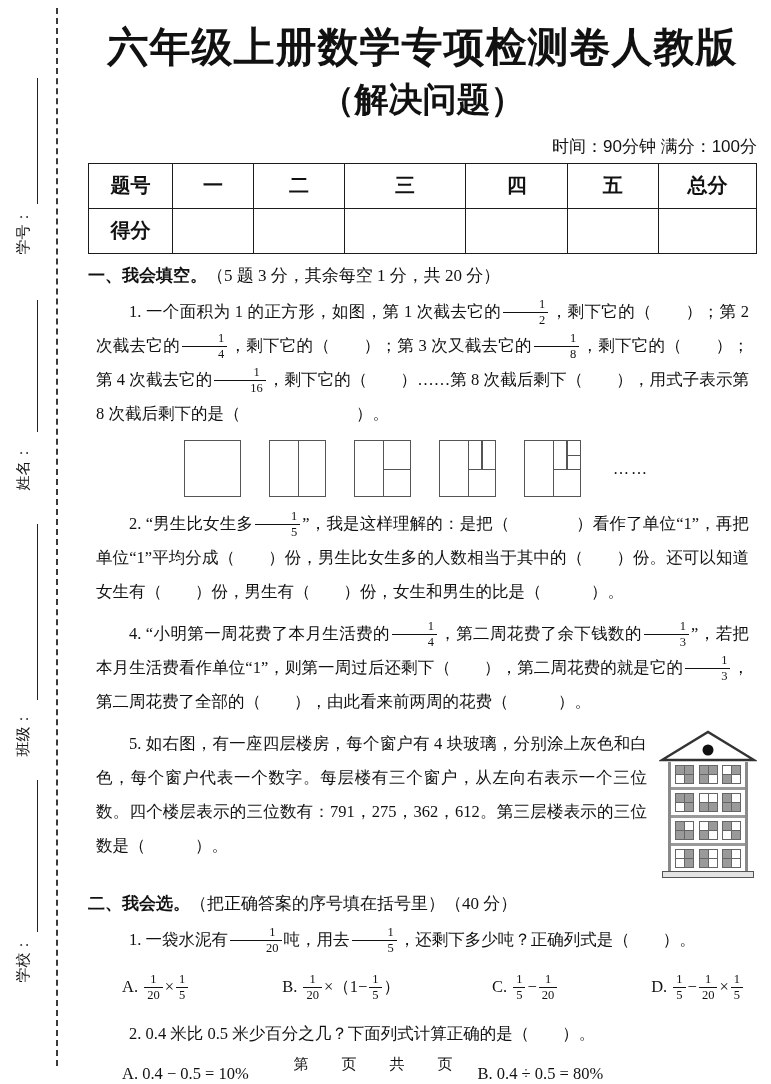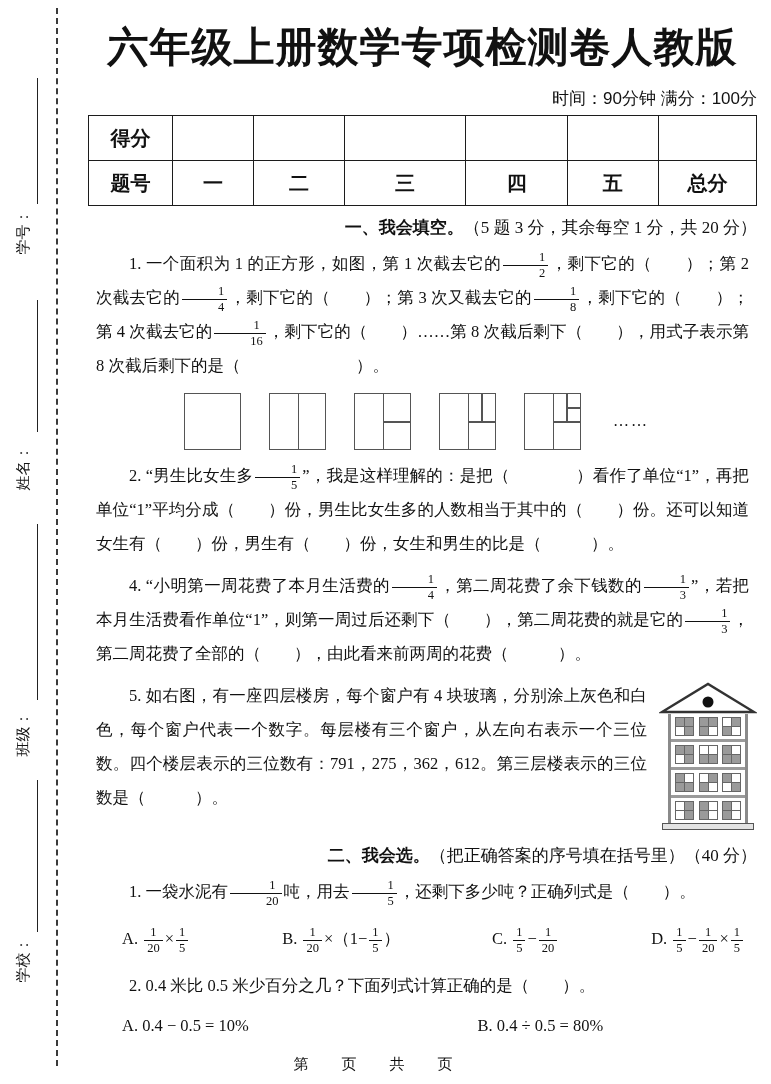--- a/index.html
+++ b/index.html
@@ -12,21 +12,21 @@
   
   .content{position:absolute;left:88px;right:14px;top:0;}
   .title{margin-top:24px;text-align:center;font-family:"Liberation Sans","DejaVu Sans",sans-serif;
     font-weight:900;font-size:41px;letter-spacing:1px;line-height:1.15;}
   .subtitle{margin-top:10px;text-align:center;font-family:"Liberation Sans","DejaVu Sans",sans-serif;
     font-weight:900;font-size:34px;line-height:1.1;}
   .meta{margin-top:16px;margin-bottom:5px;text-align:right;font-family:"Liberation Sans","DejaVu Sans",sans-serif;
     font-size:17px;}
   table.score{width:100%;border-collapse:collapse;table-layout:fixed;}
   table.score td{border:1.8px solid #1c1c1c;text-align:center;font-weight:bold;font-size:20px;height:42px;}
-  .sec-head{margin:10px 0 2px;font-size:17px;text-align:right;}
+  .sec-head{margin:10px 0 2px;font-size:17px;}
   .sec-head b{font-weight:bold;}
   .q{margin:8px;font-size:16.5px;line-height:34px;text-indent:2em;text-align:justify;}
   .frac{display:inline-block;vertical-align:middle;text-align:center;line-height:1.05;margin:0 2px;
     font-size:12.5px;}
   .frac .num{display:block;padding:0 3px 1px;}
   .frac .den{display:block;border-top:1.3px solid #111;padding:1px 3px 0;}
   
   .squares-row{display:flex;align-items:center;gap:28px;margin:8px 0 6px 96px;height:60px;}
   .sq{position:relative;width:55px;height:55px;border:1.4px solid #555;background:#fff;flex:0 0 auto;}
   .sqline{position:absolute;background:#555;}
@@ -59,51 +59,52 @@
 <div class="side-line" style="top:524px;height:176px;"></div>
 <div class="side-line" style="top:780px;height:152px;"></div>
 <span class="side-label" style="top:222px;">学号：</span>
 <span class="side-label" style="top:458px;">姓名：</span>
 <span class="side-label" style="top:724px;">班级：</span>
 <span class="side-label" style="top:950px;">学校：</span>
 
 <div class="content">
 
   <div class="title">六年级上册数学专项检测卷人教版</div>
+  <div class="subtitle">（解决问题）</div>
   <div class="meta">时间：90分钟  满分：100分</div>
 
   <table class="score">
     <colgroup>
       <col style="width:12.6%">
         <col style="width:12.1%">
         <col style="width:13.6%">
       <col style="width:18.2%">
         <col style="width:15.2%">
         <col style="width:13.6%">
         <col style="width:14.7%">
     </colgroup>
     <tbody>
         <tr>
-      <td>得分</td>
-    <td>&nbsp;</td>
-          <td>&nbsp;</td>
-          <td>&nbsp;</td>
-          <td>&nbsp;</td>
-          <td>&nbsp;</td>
-          <td>&nbsp;</td>
-        </tr>
-    <tr>
       <td>题号</td>
     <td>一</td>
           <td>二</td>
           <td>三</td>
           <td>四</td>
           <td>五</td>
           <td>总分</td>
         </tr>
+    <tr>
+      <td>得分</td>
+    <td>&nbsp;</td>
+          <td>&nbsp;</td>
+          <td>&nbsp;</td>
+          <td>&nbsp;</td>
+          <td>&nbsp;</td>
+          <td>&nbsp;</td>
+        </tr>
   </tbody>
     </table>
 
   <p class="sec-head"><b>一、我会填空。</b><span>（5 题 3 分，其余每空 1 分，共 20 分）</span></p>
 
   <p class="q">1. 一个面积为 1 的正方形，如图，第 1 次截去它的<span class="frac"><span class="num">1</span><span class="den">2</span></span>，剩下它的（　　）；第 2 次截去它的<span class="frac"><span class="num">1</span><span class="den">4</span></span>，剩下它的（　　）；第 3 次又截去它的<span class="frac"><span class="num">1</span><span class="den">8</span></span>，剩下它的（　　）；第 4 次截去它的<span class="frac"><span class="num">1</span><span class="den">16</span></span>，剩下它的（　　）……第 8 次截后剩下（　　），用式子表示第 8 次截后剩下的是（　　　　　　　）。</p>
 
   <div class="squares-row">
     <div class="sq"></div>
       <div class="sq">

